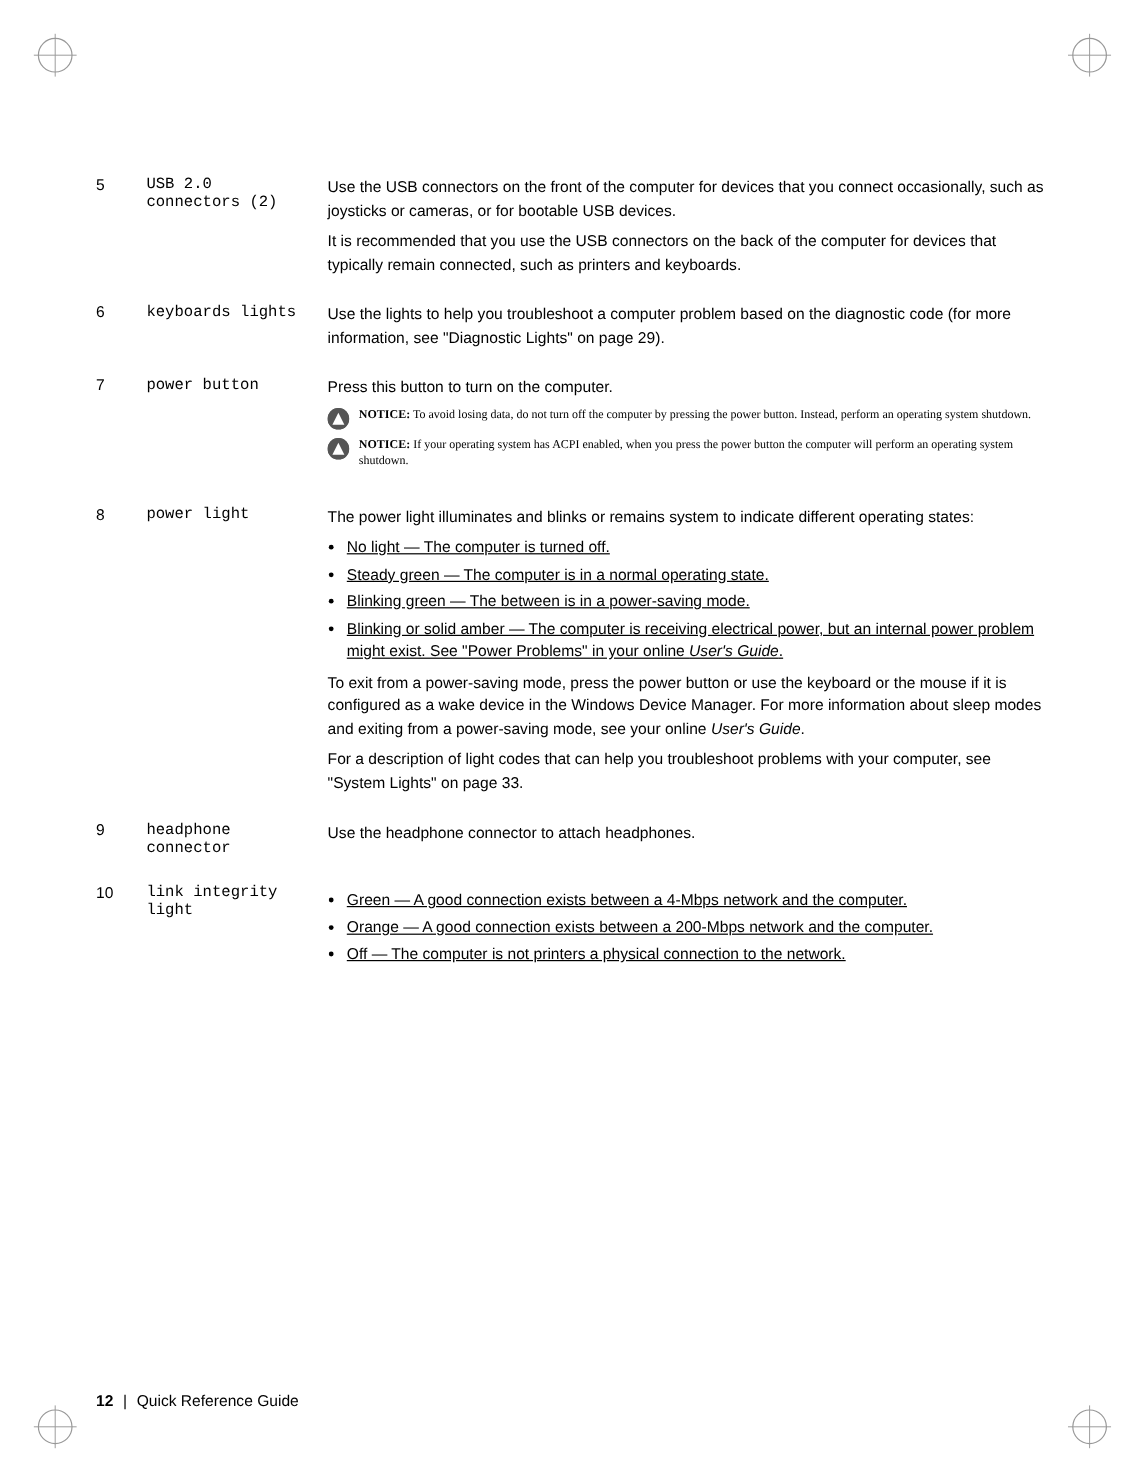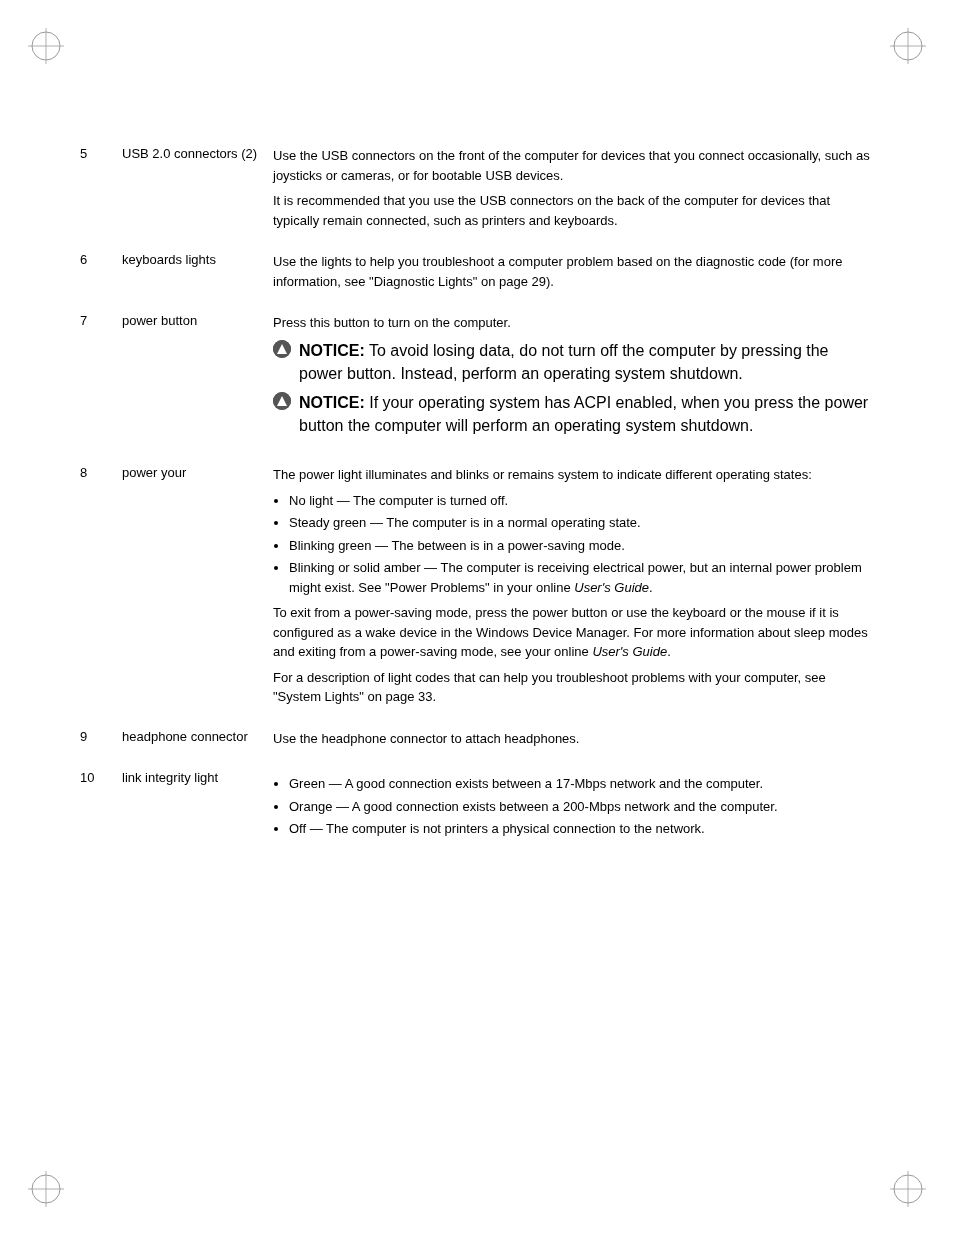--- a/index.html
+++ b/index.html
@@ -54,21 +54,21 @@
       padding: 6px 0 12px 0;
       font-family: Arial, Helvetica, sans-serif;
       font-size: 13px;
     }
 
     .col-label {
       display: table-cell;
       width: 155px;
       vertical-align: top;
       padding: 6px 12px 12px 4px;
-      font-family: Liberation Sans, sans-serif;
+      font-family: Liberation Mono, monospace;
       font-size: 13px;
     }
 
     .col-desc {
       display: table-cell;
       vertical-align: top;
       padding: 6px 0 12px 0;
       font-family: Arial, Helvetica, sans-serif;
       font-size: 13px;
       line-height: 1.5;
@@ -78,20 +78,21 @@
       margin-bottom: 6px;
     }
 
     .col-desc p:last-child {
       margin-bottom: 0;
     }
 
     .col-desc ul {
       margin: 4px 0 6px 0;
       padding-left: 16px;
+      text-decoration: underline;
     }
 
     .col-desc ul li {
       margin-bottom: 3px;
       line-height: 1.5;
     }
 
     .notice-box {
       display: flex;
       align-items: flex-start;
@@ -110,22 +111,22 @@
       justify-content: center;
       margin-top: 1px;
     }
 
     .notice-icon svg {
       width: 18px;
       height: 18px;
     }
 
     .notice-text {
-      font-family: Liberation Sans, sans-serif;
-      font-size: 16px;
+      font-family: Liberation Serif, serif;
+      font-size: 10px;
       line-height: 1.45;
     }
 
     .notice-text strong {
       font-weight: bold;
     }
 
     .row-divider {
       height: 4px;
     }
@@ -229,21 +230,21 @@
           <polygon points="9,4 14,14 4,14" fill="white" stroke="none"></polygon>
         </svg>
               </div>
               <div class="notice-text"><strong>NOTICE:</strong> If your operating system has ACPI enabled, when you press the power button the computer will perform an operating system shutdown.</div>
             </div>
           </div>
         </div>
         <div class="row-divider"></div>
         <div class="row">
           <div class="col-num">8</div>
-          <div class="col-label">power your</div>
+          <div class="col-label">power light</div>
           <div class="col-desc">
             <p>The power light illuminates and blinks or remains system to indicate different operating states:</p>
             <ul>
               <li>No light — The computer is turned off.</li>
               <li>Steady green — The computer is in a normal operating state.</li>
               <li>Blinking green — The between is in a power-saving mode.</li>
               <li>Blinking or solid amber — The computer is receiving electrical power, but an internal power problem might exist. See "Power Problems" in your online <em>User's Guide</em>.</li>
             </ul>
             <p>To exit from a power-saving mode, press the power button or use the keyboard or the mouse if it is configured as a wake device in the Windows Device Manager. For more information about sleep modes and exiting from a power-saving mode, see your online <em>User's Guide</em>.</p>
             <p>For a description of light codes that can help you troubleshoot problems with your computer, see "System Lights" on page 33.</p>
@@ -256,22 +257,27 @@
           <div class="col-desc">
             <p>Use the headphone connector to attach headphones.</p>
           </div>
         </div>
         <div class="row-divider"></div>
         <div class="row">
           <div class="col-num">10</div>
           <div class="col-label">link integrity light</div>
           <div class="col-desc">
             <ul>
-              <li>Green — A good connection exists between a 17-Mbps network and the computer.</li>
+              <li>Green — A good connection exists between a 4-Mbps network and the computer.</li>
               <li>Orange — A good connection exists between a 200-Mbps network and the computer.</li>
               <li>Off — The computer is not printers a physical connection to the network.</li>
             </ul>
           </div>
         </div>
       </div>
   </div>
 
+  <div class="footer">
+    <span class="footer-page">12</span>
+    <span class="footer-sep">|</span>
+    <span class="footer-title">Quick Reference Guide</span>
+  </div>
 </div>
 
 </body></html>

